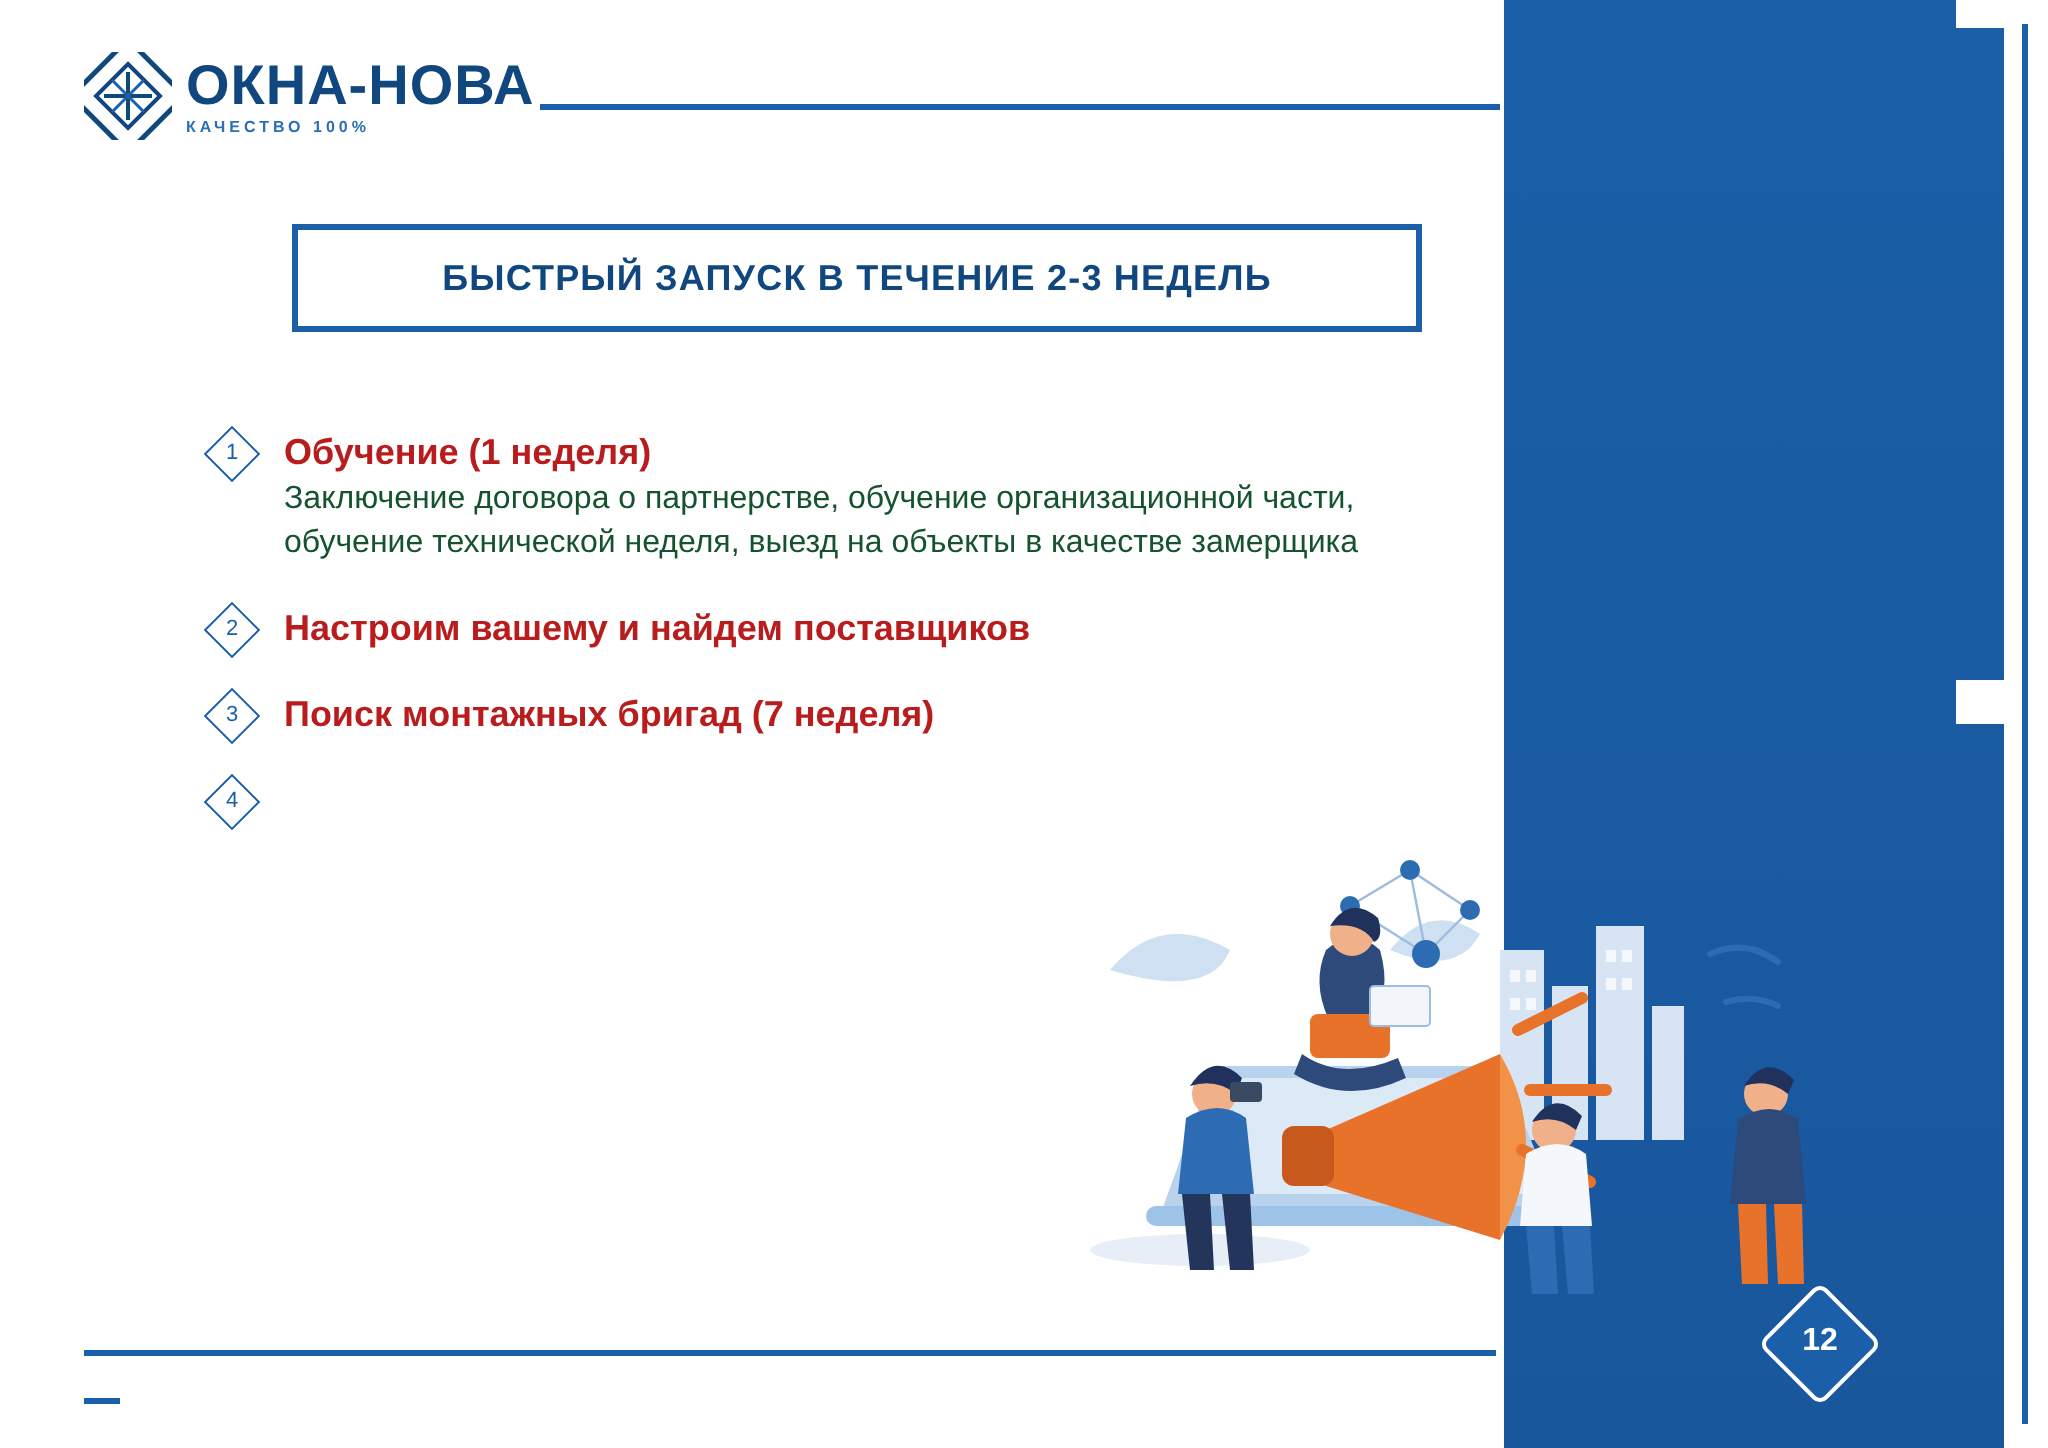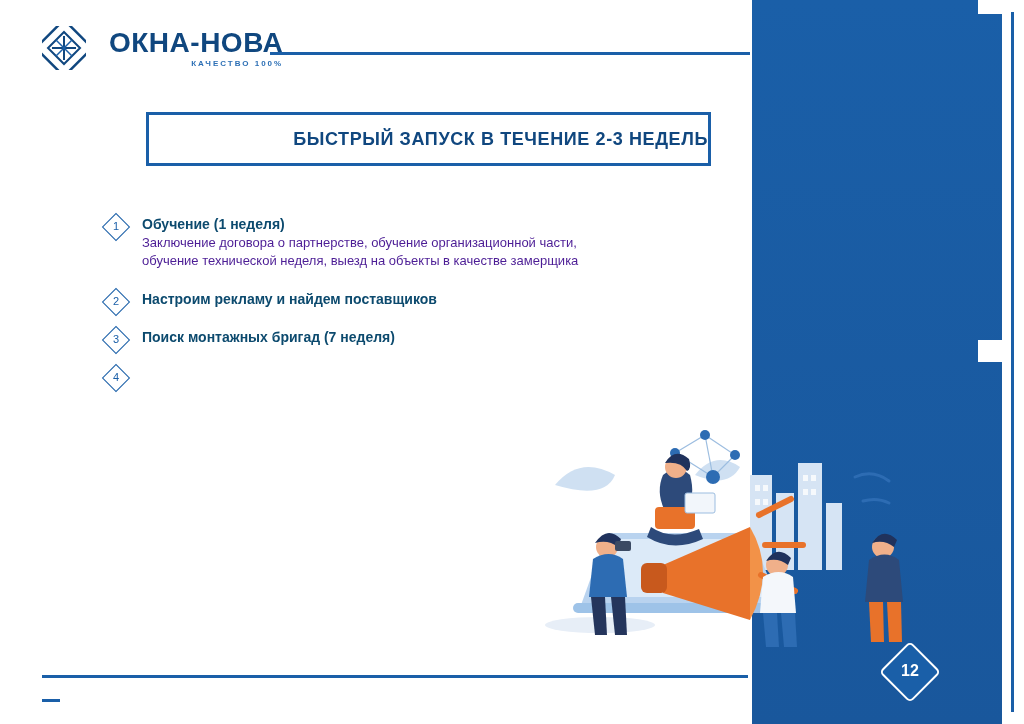--- a/index.html
+++ b/index.html
@@ -63,21 +63,21 @@
   .panel-notch.n1 { top: 0; height: 14px; }
   .panel-notch.n2 { top: 340px; height: 22px; }
 
   
   .logo-wrap {
     position: absolute;
     top: 26px;
     left: 42px;
     display: flex;
     align-items: center;
-    gap: 23px;
+    gap: 7px;
   }
   .logo-mark {
     width: 44px;
     height: 44px;
     position: relative;
   }
   .logo-text-block {
     display: flex;
     flex-direction: column;
     line-height: 1;
@@ -87,42 +87,41 @@
     font-weight: bold;
     letter-spacing: 0.5px;
     color: #10477f;
   }
   .logo-sub {
     margin-top: 3px;
     font-size: 8px;
     font-weight: bold;
     letter-spacing: 2px;
     color: #2c6fb5;
-    text-align: right;
   }
   .header-rule {
     position: absolute;
     top: 52px;
     left: 270px;
     width: 480px;
     height: 3px;
     background: #1a5fa8;
   }
 
   
   .title-box {
     position: absolute;
     top: 112px;
     left: 146px;
     width: 565px;
     height: 54px;
     border: 3px solid #1a5fa8;
     display: flex;
     align-items: center;
-    justify-content: flex-end;
+    justify-content: center;
     box-sizing: border-box;
   }
   .title-text {
     font-size: 18px;
     font-weight: bold;
     color: #10477f;
     letter-spacing: 0.6px;
     text-align: center;
   }
 
@@ -153,28 +152,28 @@
     transform: rotate(-45deg);
     width: 20px;
     height: 20px;
     line-height: 17px;
     text-align: center;
     font-size: 11px;
     color: #1a5fa8;
     font-weight: normal;
   }
   .step-title {
-    font-size: 14px;
-    font-weight: bold;
-    color: #0c4a6e;
+    font-size: 18px;
+    font-weight: bold;
+    color: #b91c1c;
     margin-bottom: 2px;
   }
   .step-desc {
-    font-size: 13px;
-    color: #4c1d95;
+    font-size: 16px;
+    color: #14532d;
     line-height: 1.35;
   }
   .step-desc .line { display: block; }
 
   
   .illus {
     position: absolute;
     left: 545px;
     top: 415px;
     width: 400px;
@@ -265,21 +264,21 @@
       <div class="step-desc">
         <span class="line">Заключение договора о партнерстве, обучение организационной части,</span>
         <span class="line">обучение технической неделя, выезд на объекты в качестве замерщика</span>
       </div>
     </div>
 
     <div class="step">
       <div class="step-num">
         <span>2</span>
       </div>
-      <div class="step-title">Настроим рекламу и найдем поставщиков</div>
+      <div class="step-title">Настроим вашему и найдем поставщиков</div>
     </div>
 
     <div class="step">
       <div class="step-num">
         <span>3</span>
       </div>
       <div class="step-title">Поиск монтажных бригад (7 неделя)</div>
     </div>
 
     <div class="step">

